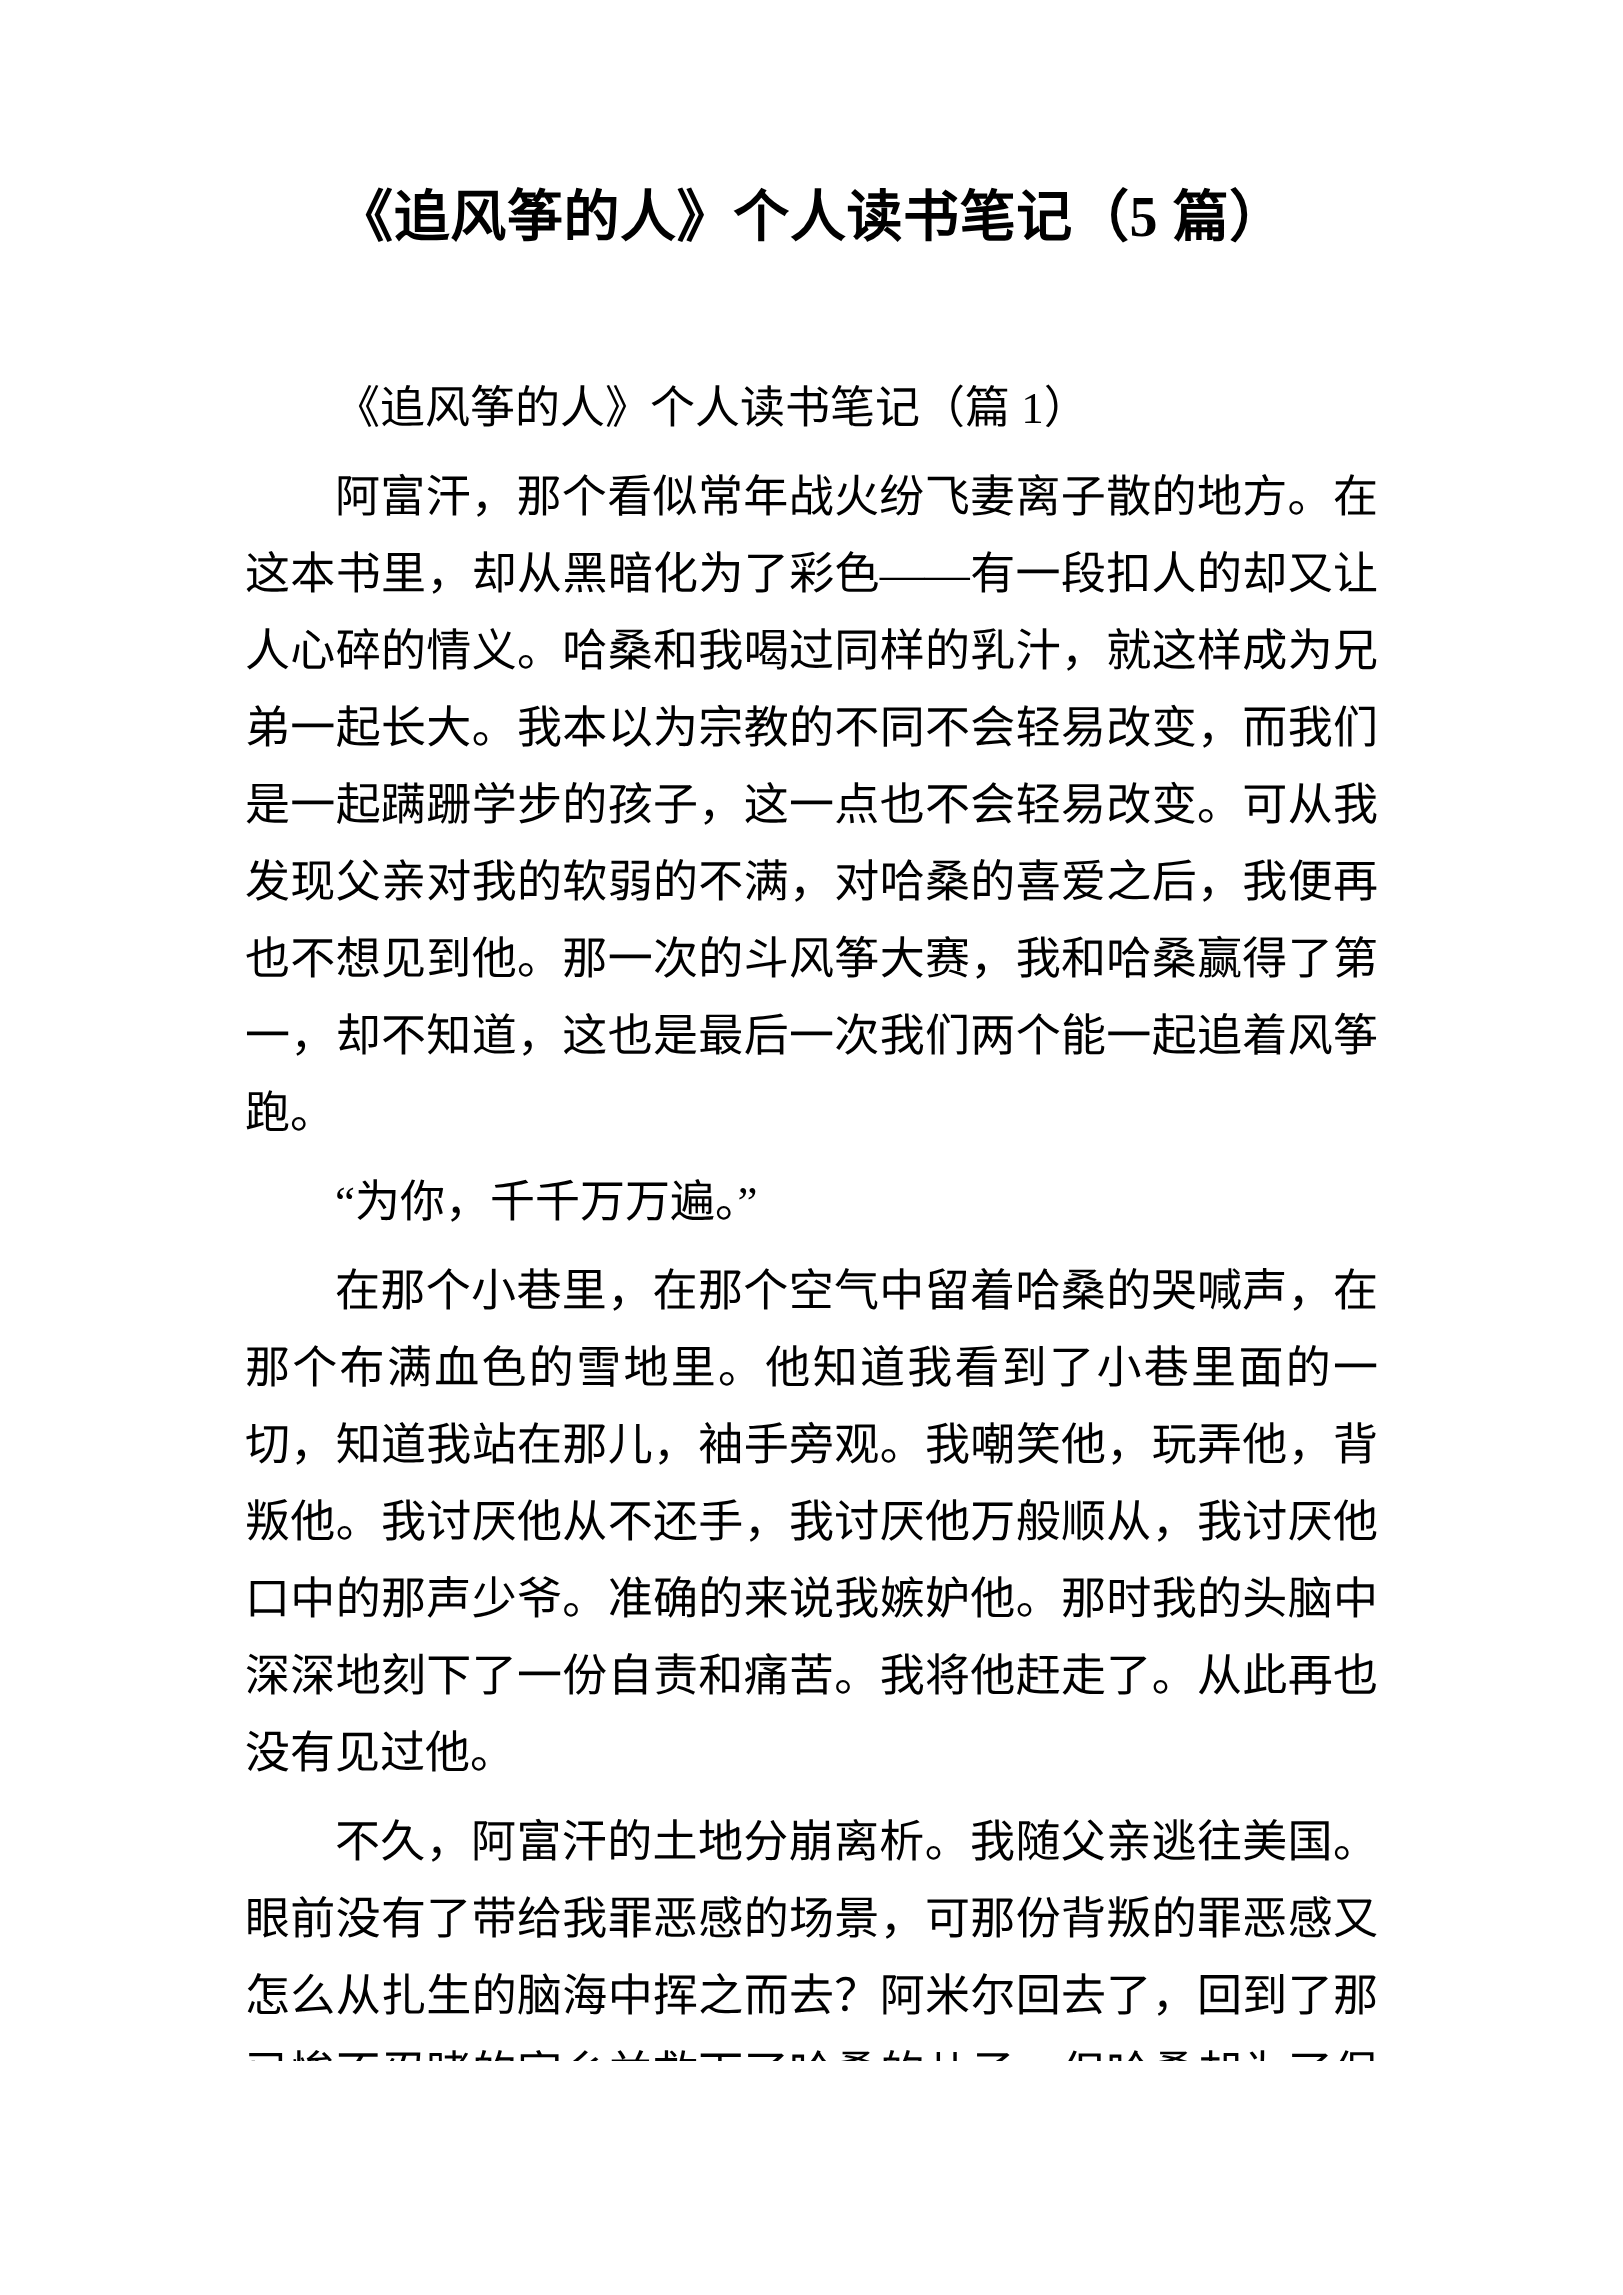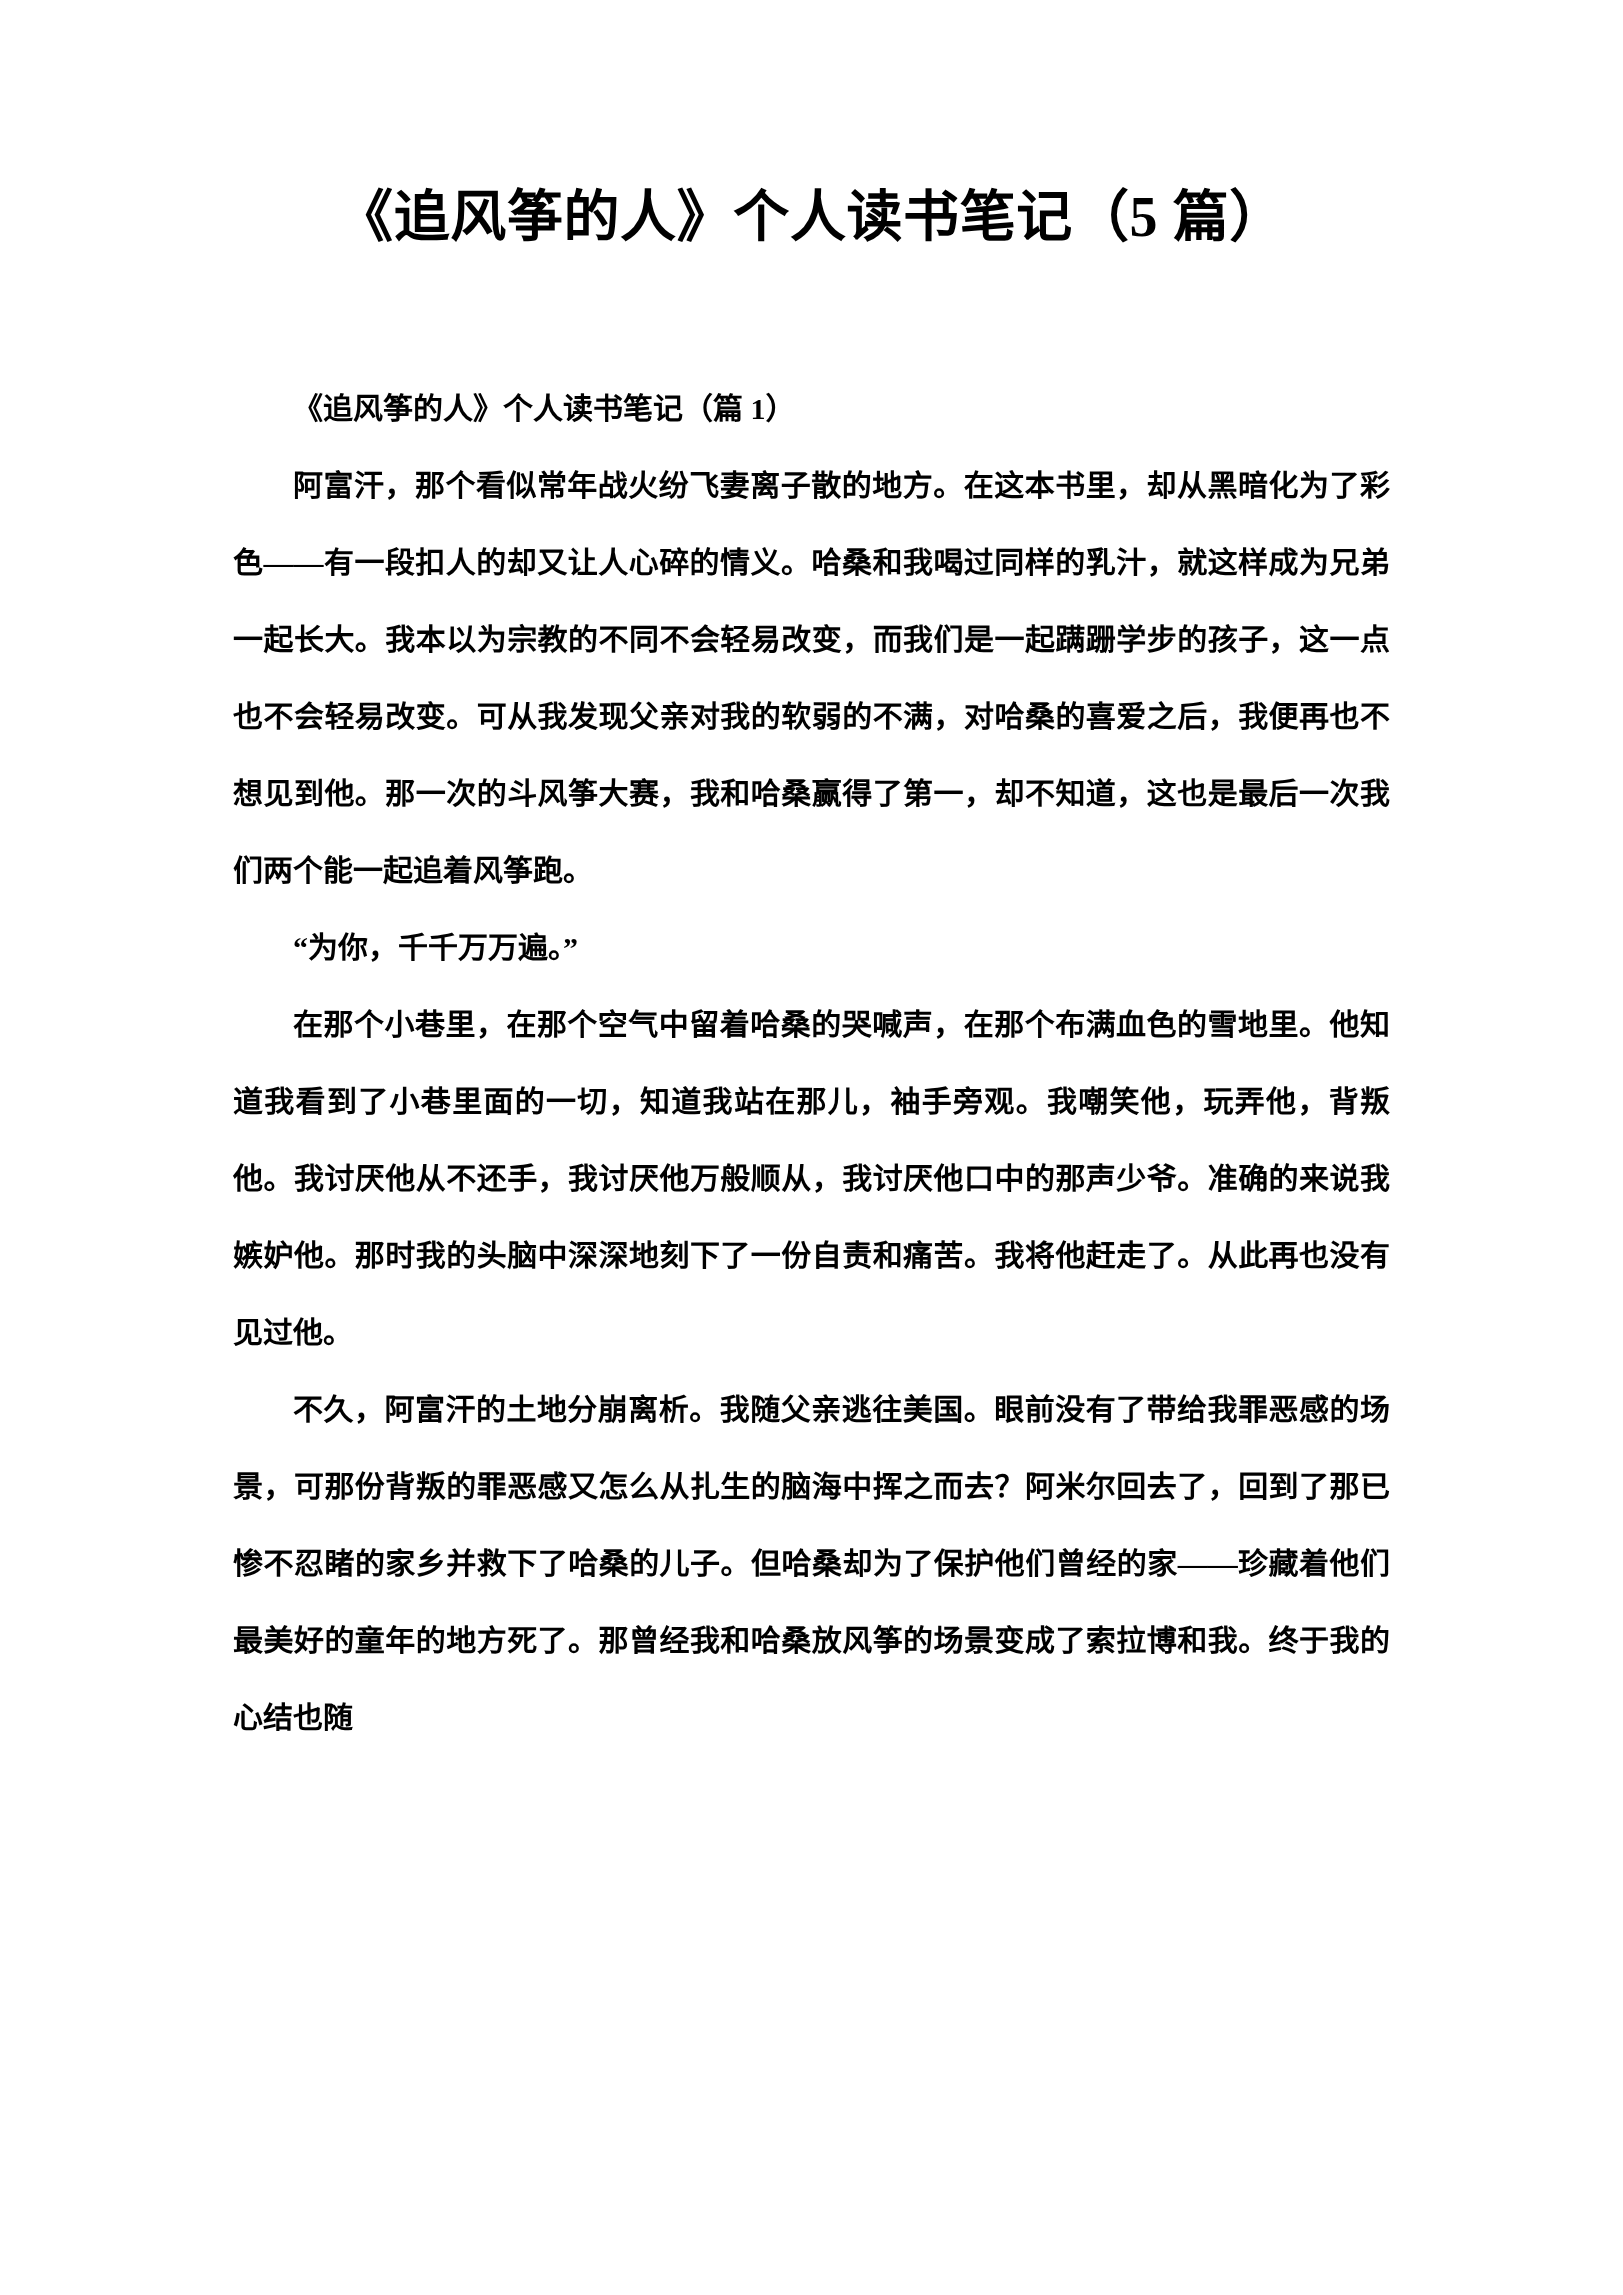--- a/index.html
+++ b/index.html
@@ -25,28 +25,28 @@
   .doc-title {
     margin: 0 0 121px 0;
     font-size: 56px;
     line-height: 1.15;
     font-weight: 700;
     text-align: center;
     letter-spacing: 0.6px;
     font-family: "Liberation Serif", serif;
   }
   .doc-body p {
-    margin: 0;
-    font-size: 30px;
+    margin: 12px;
+    font-size: 45px;
     line-height: 77px;
     text-align: justify;
     text-justify: inter-character;
     text-indent: 2em;
     word-break: break-all;
-    font-weight: 700;
+    font-weight: 400;
     font-family: "Liberation Serif", serif;
   }
 </style>
 </head>
 <body>
 
 <div class="page">
   <h1 class="doc-title">《追风筝的人》个人读书笔记（5 篇）</h1>
   <div class="doc-body" id="doc-body">
       <p>《追风筝的人》个人读书笔记（篇 1）</p>

